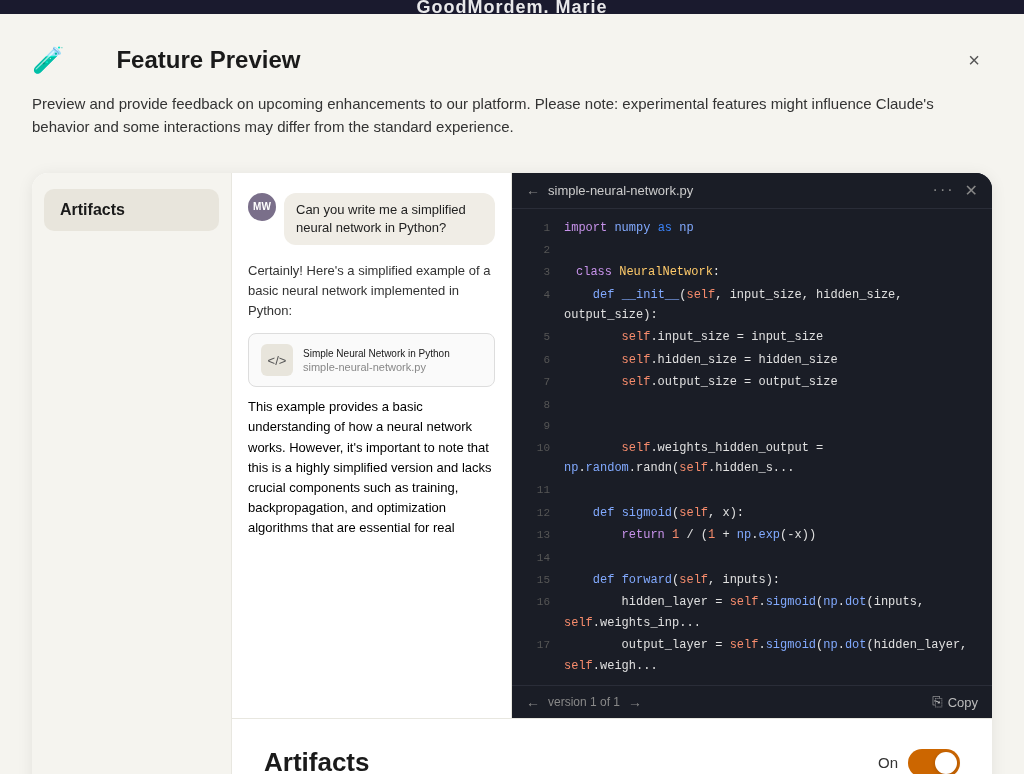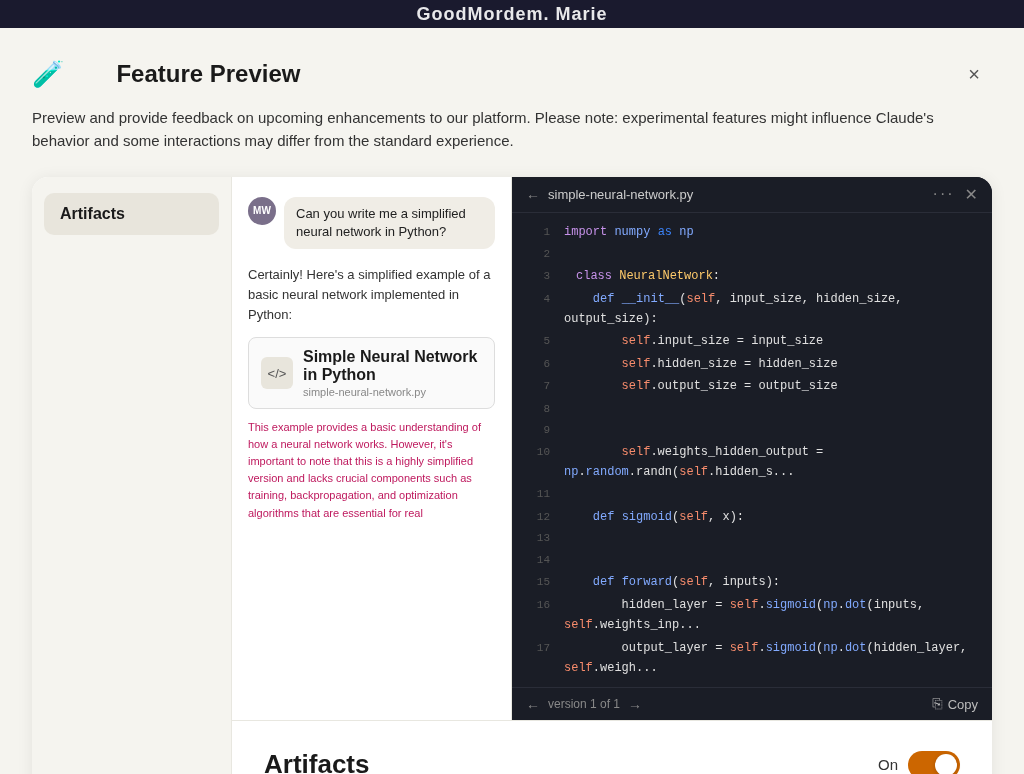--- a/index.html
+++ b/index.html
@@ -7,21 +7,21 @@
       font-family: -apple-system, BlinkMacSystemFont, 'Segoe UI', sans-serif;
       background: #f5f4ef;
       width: 1024px;
       min-height: 774px;
       overflow: hidden;
     }
 
     
     .top-bar {
       background: #1a1a2e;
-      height: 28px;
+      height: 14px;
       display: flex;
       align-items: center;
       justify-content: center;
     }
     .top-bar-title {
       color: #fff;
       font-size: 18px;
       font-weight: 700;
       letter-spacing: 1px;
       opacity: 0.9;
@@ -68,21 +68,21 @@
       align-items: center;
       justify-content: center;
       border-radius: 50%;
     }
 
     
     .modal-description {
       font-size: 15px;
       color: #333;
       line-height: 1.55;
-      margin-bottom: 24px;
+      margin-bottom: 34px;
       max-width: 940px;
     }
 
     
     .content-area {
       display: flex;
       gap: 0;
       background: #fff;
       border-radius: 16px;
       overflow: hidden;
@@ -186,31 +186,31 @@
       font-size: 13px;
       color: #555;
       flex-shrink: 0;
     }
     .snippet-info {
       display: flex;
       flex-direction: column;
       gap: 2px;
     }
     .snippet-title {
-      font-size: 16px;
-      font-weight: 700;
+      font-size: 10px;
+      font-weight: 400;
       color: #1a1a1a;
     }
     .snippet-filename {
       font-size: 11px;
       color: #888;
     }
     .chat-response-2 {
-      font-size: 11px;
-      color: #be185d;
+      font-size: 13px;
+      color: #000000;
       line-height: 1.55;
     }
 
     
     .code-panel {
       flex: 1;
       background: #1a1d26;
       display: flex;
       flex-direction: column;
       border-radius: 0 0 0 0;
@@ -477,20 +477,21 @@
             <div class="code-line">
               <span class="line-num">11</span>
               <span class="line-code">&nbsp;</span>
             </div>
             <div class="code-line">
               <span class="line-num">12</span>
               <span class="line-code">&nbsp;&nbsp;&nbsp;&nbsp;<span class="kw-def">def</span> <span class="cn-method">sigmoid</span>(<span class="kw-self">self</span>, x):</span>
             </div>
             <div class="code-line">
               <span class="line-num">13</span>
+              <span class="line-code">&nbsp;&nbsp;&nbsp;&nbsp;&nbsp;&nbsp;&nbsp;&nbsp;<span class="kw-return">return</span> <span class="cn-num">1</span> / (<span class="cn-num">1</span> + <span class="cn-np">np</span>.<span class="cn-method">exp</span>(-x))</span>
             </div>
             <div class="code-line">
               <span class="line-num">14</span>
               <span class="line-code">&nbsp;</span>
             </div>
             <div class="code-line">
               <span class="line-num">15</span>
               <span class="line-code">&nbsp;&nbsp;&nbsp;&nbsp;<span class="kw-def">def</span> <span class="cn-method">forward</span>(<span class="kw-self">self</span>, inputs):</span>
             </div>
             <div class="code-line">

